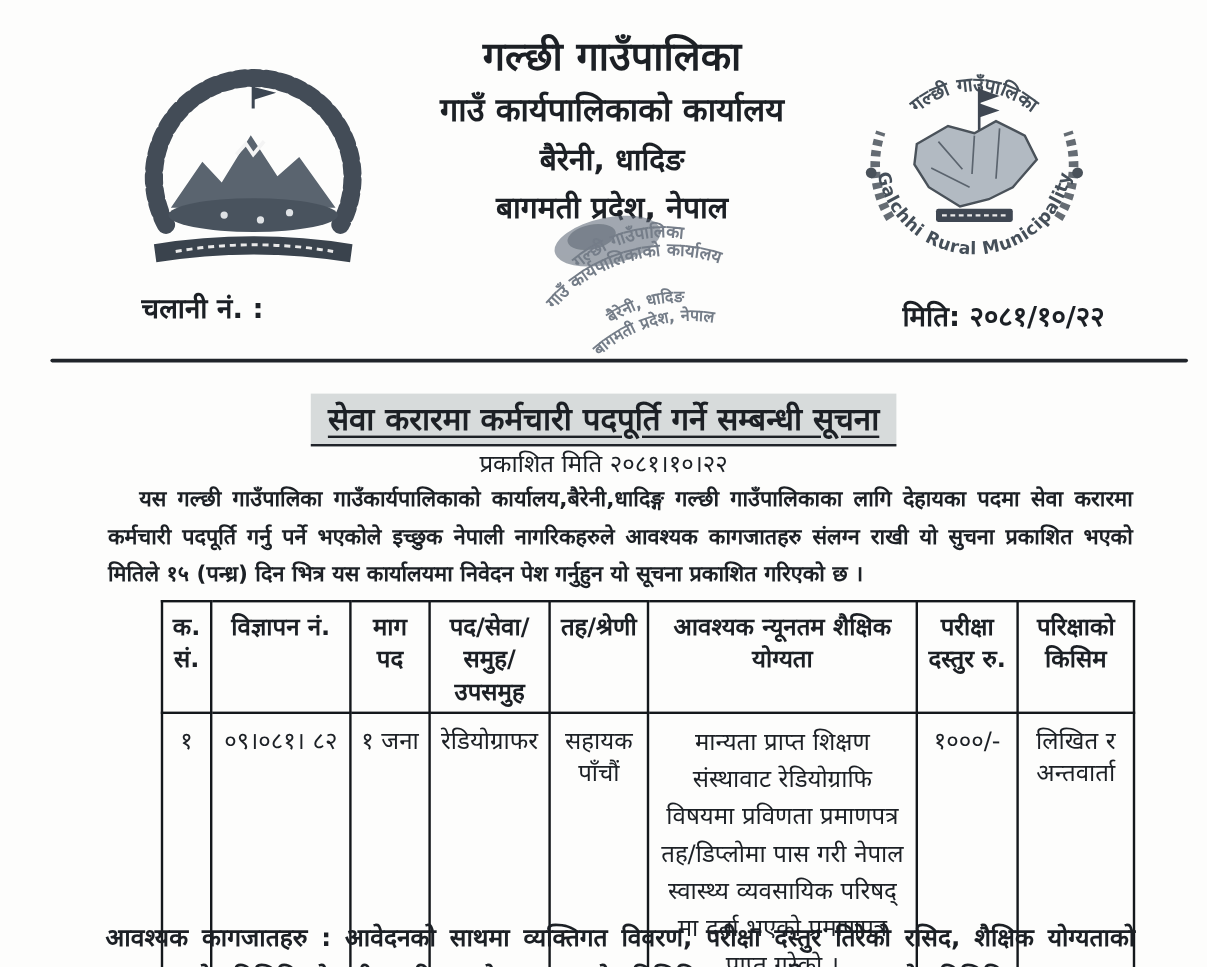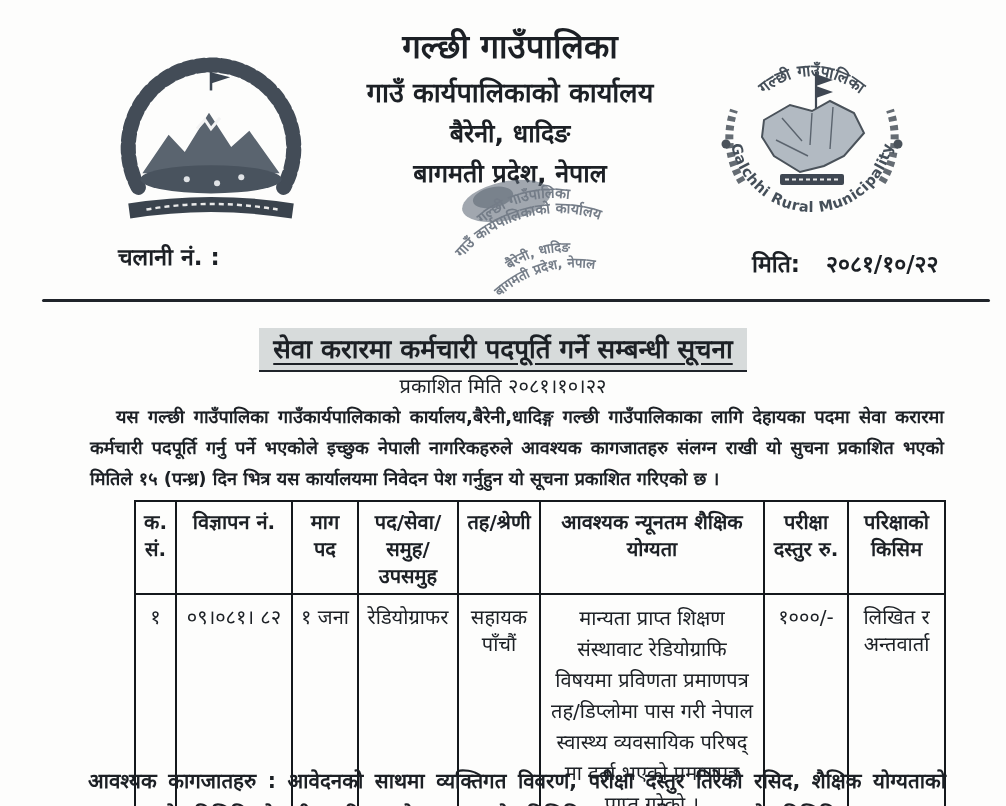--- a/index.html
+++ b/index.html
@@ -18,21 +18,21 @@
   .head-line2{font-size:27px;line-height:1;margin-bottom:15px;}
   .head-line3{font-size:25px;line-height:1;margin-bottom:15px;}
   .head-line4{font-size:25px;line-height:1;}
 
   
   .ref-left{position:absolute;left:118px;top:240px;font-size:23px;font-weight:bold;}
   .ref-row{margin-bottom:10px;}
   .ref-row .lbl{display:inline-block;}
   .ref-row .val{display:inline-block;margin-left:14px;}
   .ref-right{position:absolute;left:752px;top:247px;font-size:23px;font-weight:bold;white-space:nowrap;}
-  .ref-right .val{margin-left:18px;}
+  .ref-right .val{margin-left:0;}
 
   .office-stamp{position:absolute;left:398px;top:170px;width:266px;height:156px;z-index:3;pointer-events:none;}
 
   .rule{position:absolute;left:42px;top:299px;width:948px;height:3px;background:#20242a;border-radius:2px;}
 
   
   .title-wrap{position:absolute;left:0;top:328px;width:100%;text-align:center;z-index:2;}
   .notice-title{
     display:inline-block;background:#d7dbdb;font-size:26px;font-weight:bold;
     padding:2px 14px 4px;border-bottom:2px solid #20242a;

